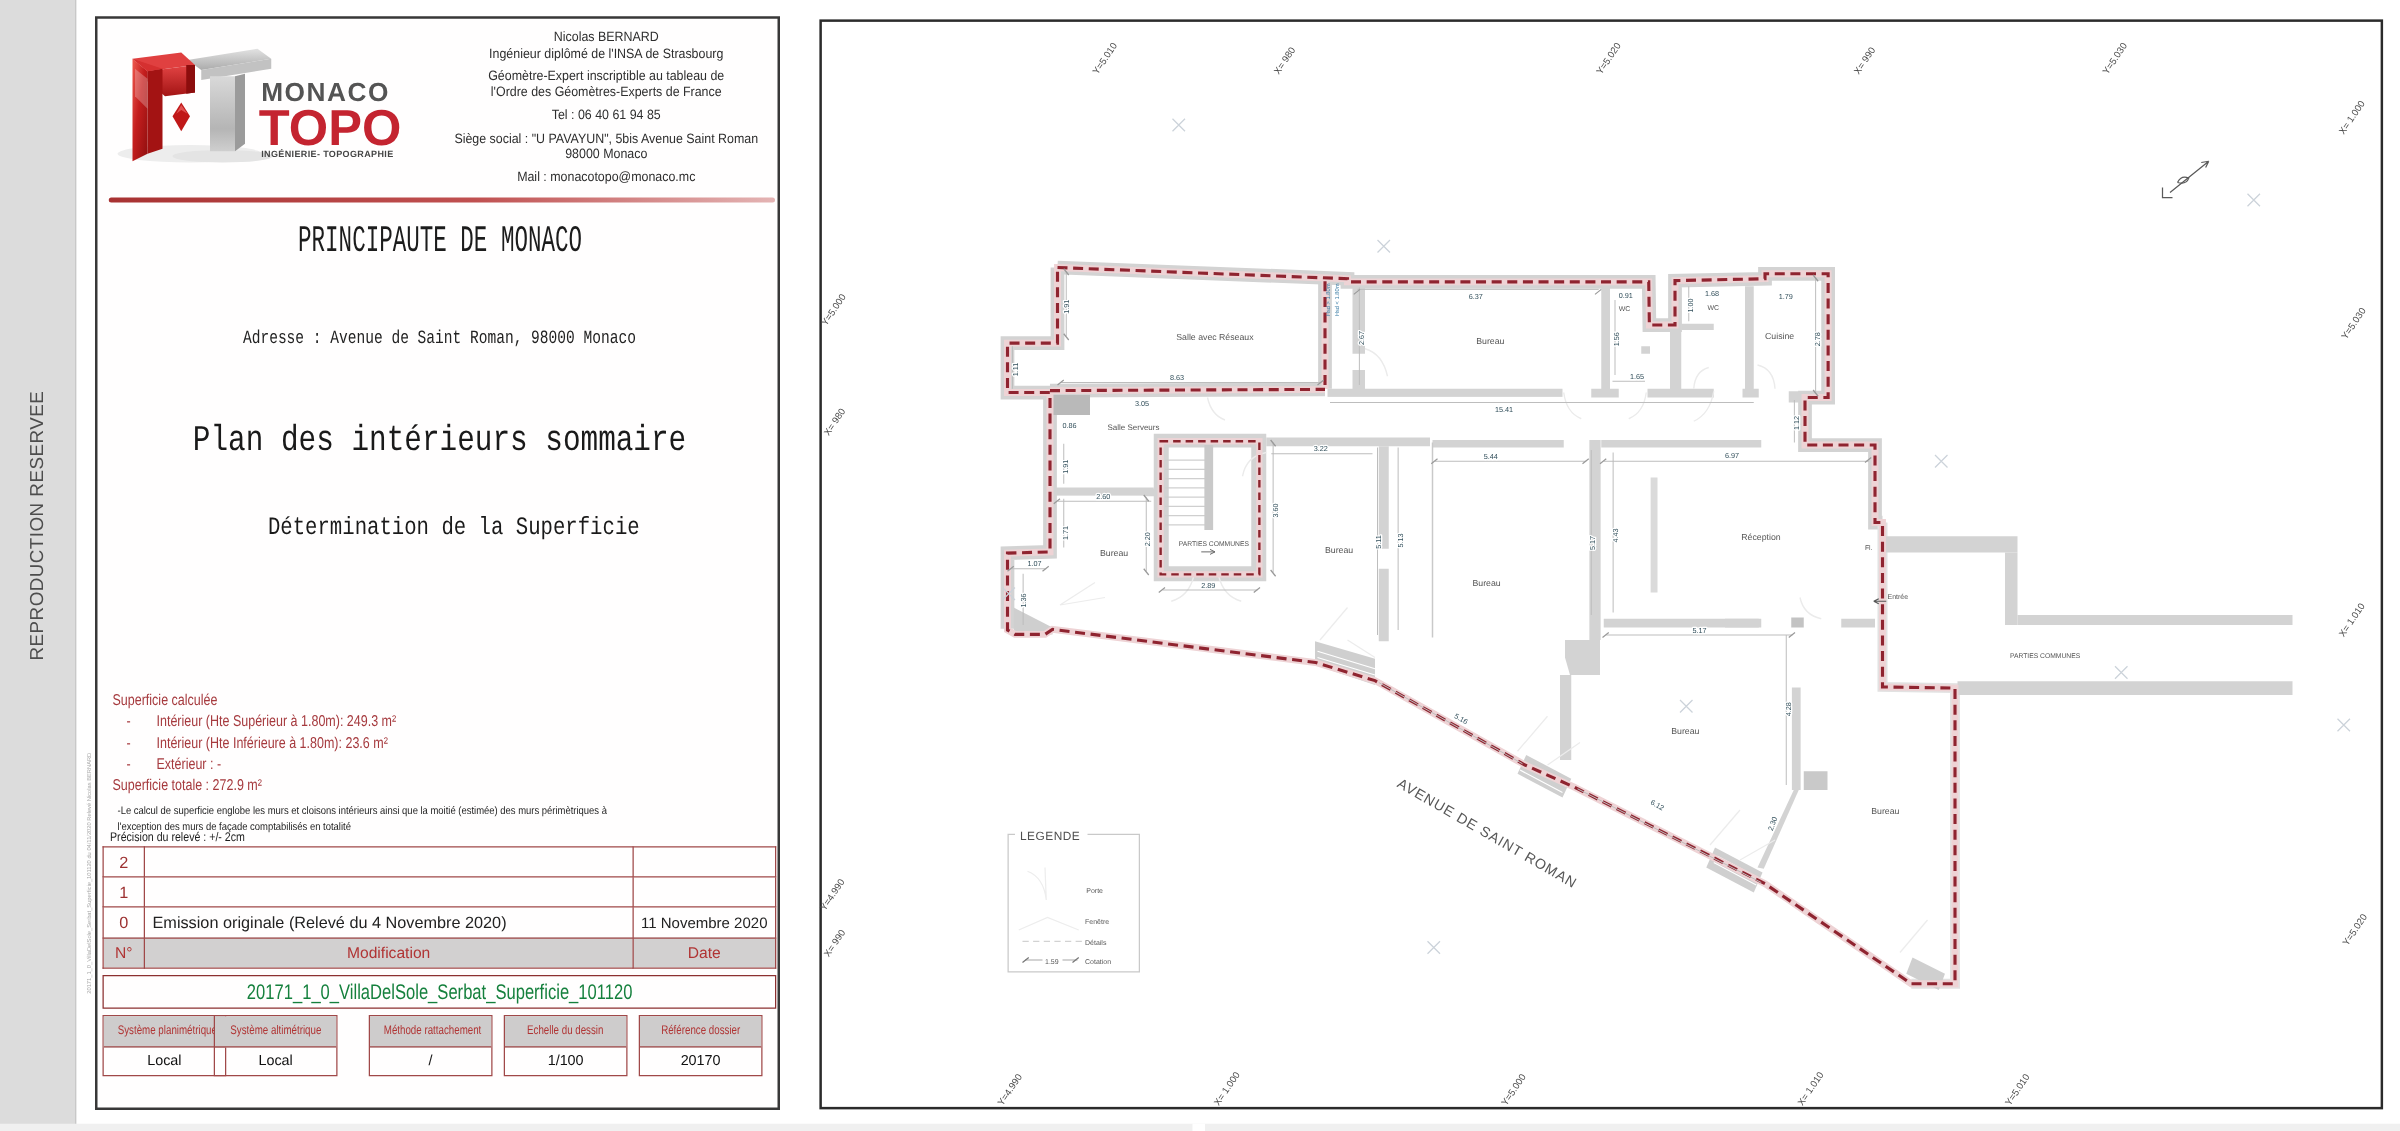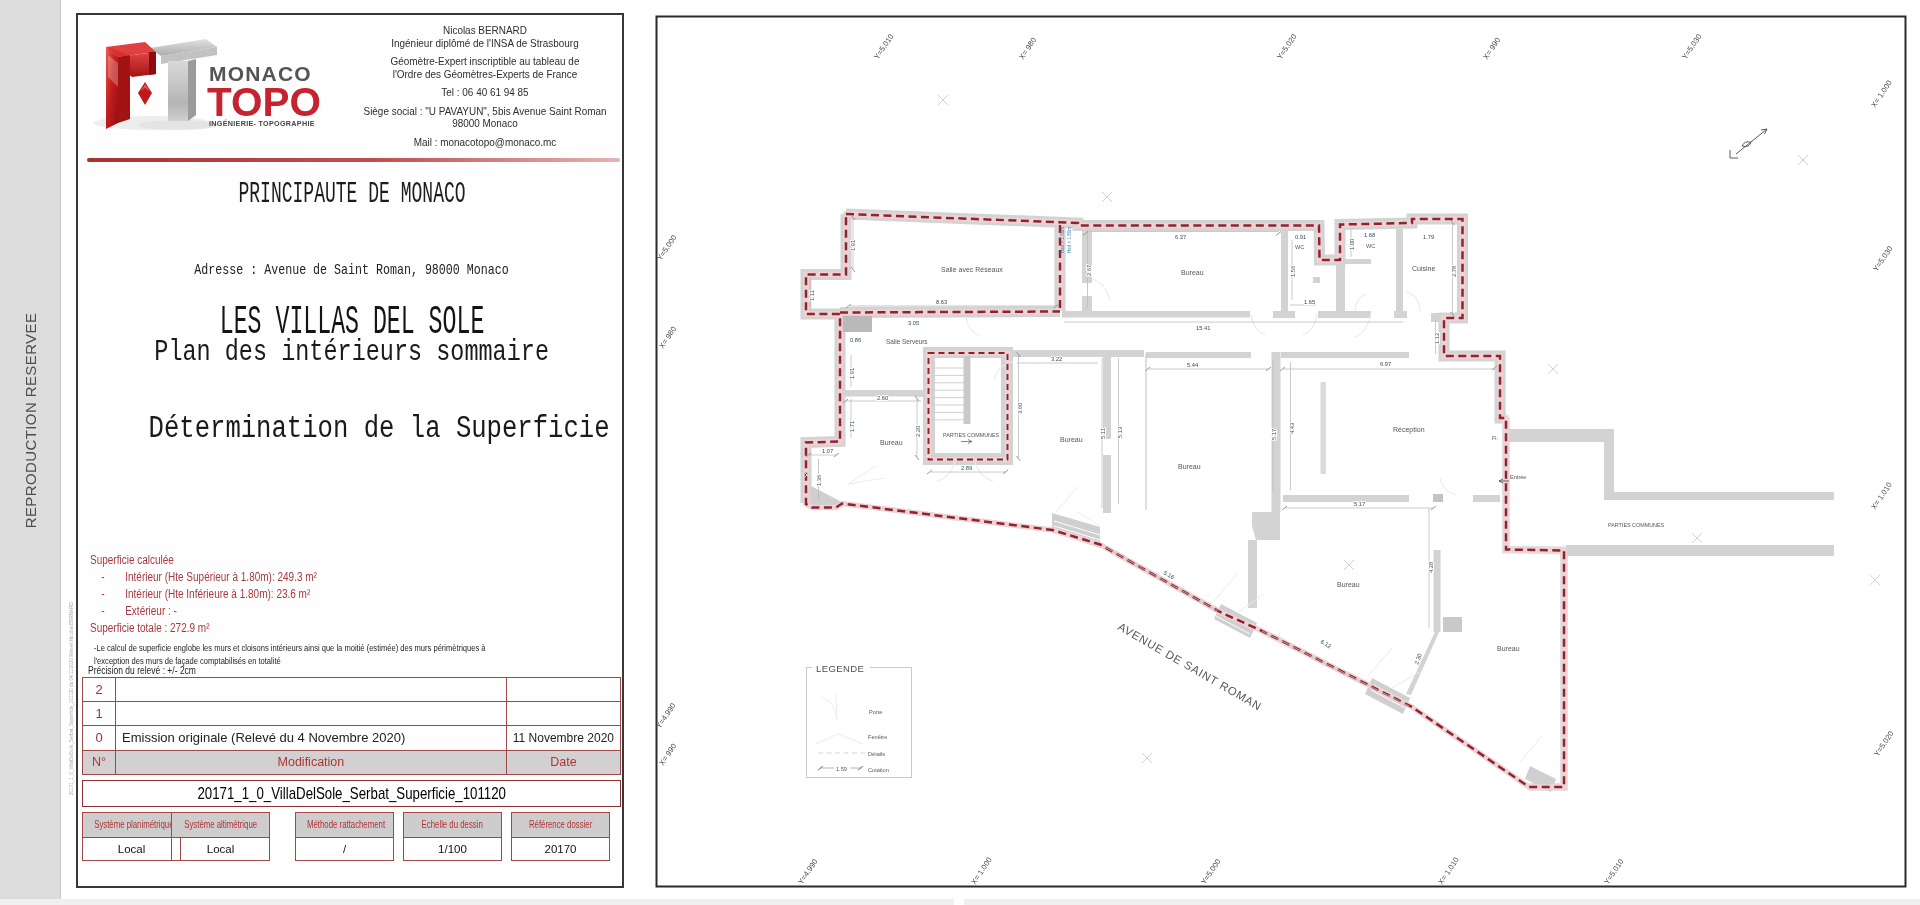--- a/index.html
+++ b/index.html
@@ -10,38 +10,38 @@
 #striptext{left:-160px;top:412px;width:380px;transform:rotate(-90deg);transform-origin:center;color:#4d4d4d;font-size:15px;letter-spacing:0.4px;text-align:center;}
 #panel{left:76px;top:13px;width:548px;height:875px;border:2px solid #383838;background:#fffefe;}
 .ctr{text-align:center;font-family:Liberation Mono, monospace;}
 #hdrtext{left:262px;top:9px;width:290px;color:#2e2e2e;font-size:10.8px;line-height:12.5px;text-align:center;transform:scaleX(0.92);transform-origin:center;}
 #hdrtext .sp{height:6px;}
 #redrule{left:9px;top:143px;width:533px;height:4px;background:linear-gradient(90deg,#a83232,#c05050 55%,#e4b4b4);border-radius:2px;}
 .t1{left:0px;top:162px;width:548px;font-size:30px;color:#1c1c1c;}
 .t2{left:0px;top:228px;width:548px;font-size:15px;color:#222;margin-top:19px;}
 .t3{left:0px;top:285px;width:548px;font-size:40px;color:#141414;}
 .t4{left:0px;top:321px;width:548px;font-size:29px;color:#1a1a1a;}
-.t5{left:0px;top:396px;width:548px;font-size:31px;color:#1a1a1a;padding-left:22px;}
+.t5{left:0px;top:396px;width:548px;font-size:20px;color:#1a1a1a;padding-left:22px;}
 .cond{display:inline-block;transform-origin:center;white-space:nowrap;}
 .t1 .cond{transform:scaleX(0.601);}
 .t2 .cond{transform:scaleX(0.776);}
 .t3 .cond{transform:scaleX(0.580);}
 .t4 .cond{transform:scaleX(0.810);}
 .t5 .cond{transform:scaleX(0.826);}
 #reds{left:12px;top:537px;width:560px;color:#a63a3e;font-size:12.5px;line-height:17px;transform:scaleX(0.80);transform-origin:left center;}
 #reds .ind{padding-left:14px;}
 #reds .ind span{display:inline-block;width:30px;}
 #note{left:16px;top:627px;width:540px;color:#1d1d1d;font-size:8.7px;line-height:13px;white-space:nowrap;transform:scaleX(0.87);transform-origin:left center;}
 #note2{left:10px;top:650px;width:400px;color:#1d1d1d;font-size:10px;transform:scaleX(0.85);transform-origin:left center;}
 table.rev{position:absolute;left:4px;top:662px;border-collapse:collapse;width:539px;}
 table.rev td{border:1.6px solid #a04848;font-size:13px;color:#222;height:24.2px;padding:0 6px;}
 table.rev td.num{width:33px;text-align:center;color:#9c3030;}
 table.rev td.datec{width:104px;white-space:nowrap;font-size:12px;}
 table.rev tr.hdr td{background:#d2d0d0;color:#b03434;text-align:center;font-size:12.5px;}
-#fnbox{left:4px;top:765px;width:539px;height:27px;border:1.5px solid #8c3030;font-size:17px;color:#000000;line-height:25px;text-align:center;}
+#fnbox{left:4px;top:765px;width:539px;height:27px;border:1.5px solid #8c3030;font-size:17px;color:#15803d;line-height:25px;text-align:center;}
 #fnbox span{display:inline-block;transform:scaleX(0.78);transform-origin:center;white-space:nowrap;}
 .bx{position:absolute;top:797px;width:99px;height:49px;border:1.5px solid #a04848;font-size:11px;text-align:center;}
 .bx .h{background:#cecccc;color:#b03434;height:25px;line-height:24px;border-bottom:1.5px solid #a04848;font-size:10px;white-space:nowrap;}
 .bx .h span{display:inline-block;transform:scaleX(0.78);transform-origin:center;}
 .bx .v{height:22px;line-height:22px;color:#111;font-size:11.5px;}
 #plan{left:655px;top:15px;width:1252px;height:873px;}
 </style>
 </head>
 <body>
 
@@ -114,21 +114,20 @@
     <div class="sp"></div>
     <div>Mail : monacotopo@monaco.mc</div>
   </div>
 
   <div class="abs" id="redrule"></div>
 
   <div class="abs ctr t1"><span class="cond">PRINCIPAUTE DE MONACO</span></div>
 
   <div class="abs ctr t2"><span class="cond">Adresse : Avenue de Saint Roman, 98000 Monaco</span></div>
 
-  <div class="abs ctr t3"><span class="cond">LES VILLAS DEL SOLE</span></div>
 
   <div class="abs ctr t4"><span class="cond">Plan des intérieurs sommaire</span></div>
 
   <div class="abs ctr t5"><span class="cond">Détermination de la Superficie</span></div>
 
   <div class="abs" id="reds">
     <div>Superficie calculée</div>
     <div class="ind"><span>-</span>Intérieur (Hte Supérieur à 1.80m): 249.3 m²</div>
     <div class="ind"><span>-</span>Intérieur (Hte Inférieure à 1.80m): 23.6 m²</div>
     <div class="ind"><span>-</span>Extérieur :  -</div>

